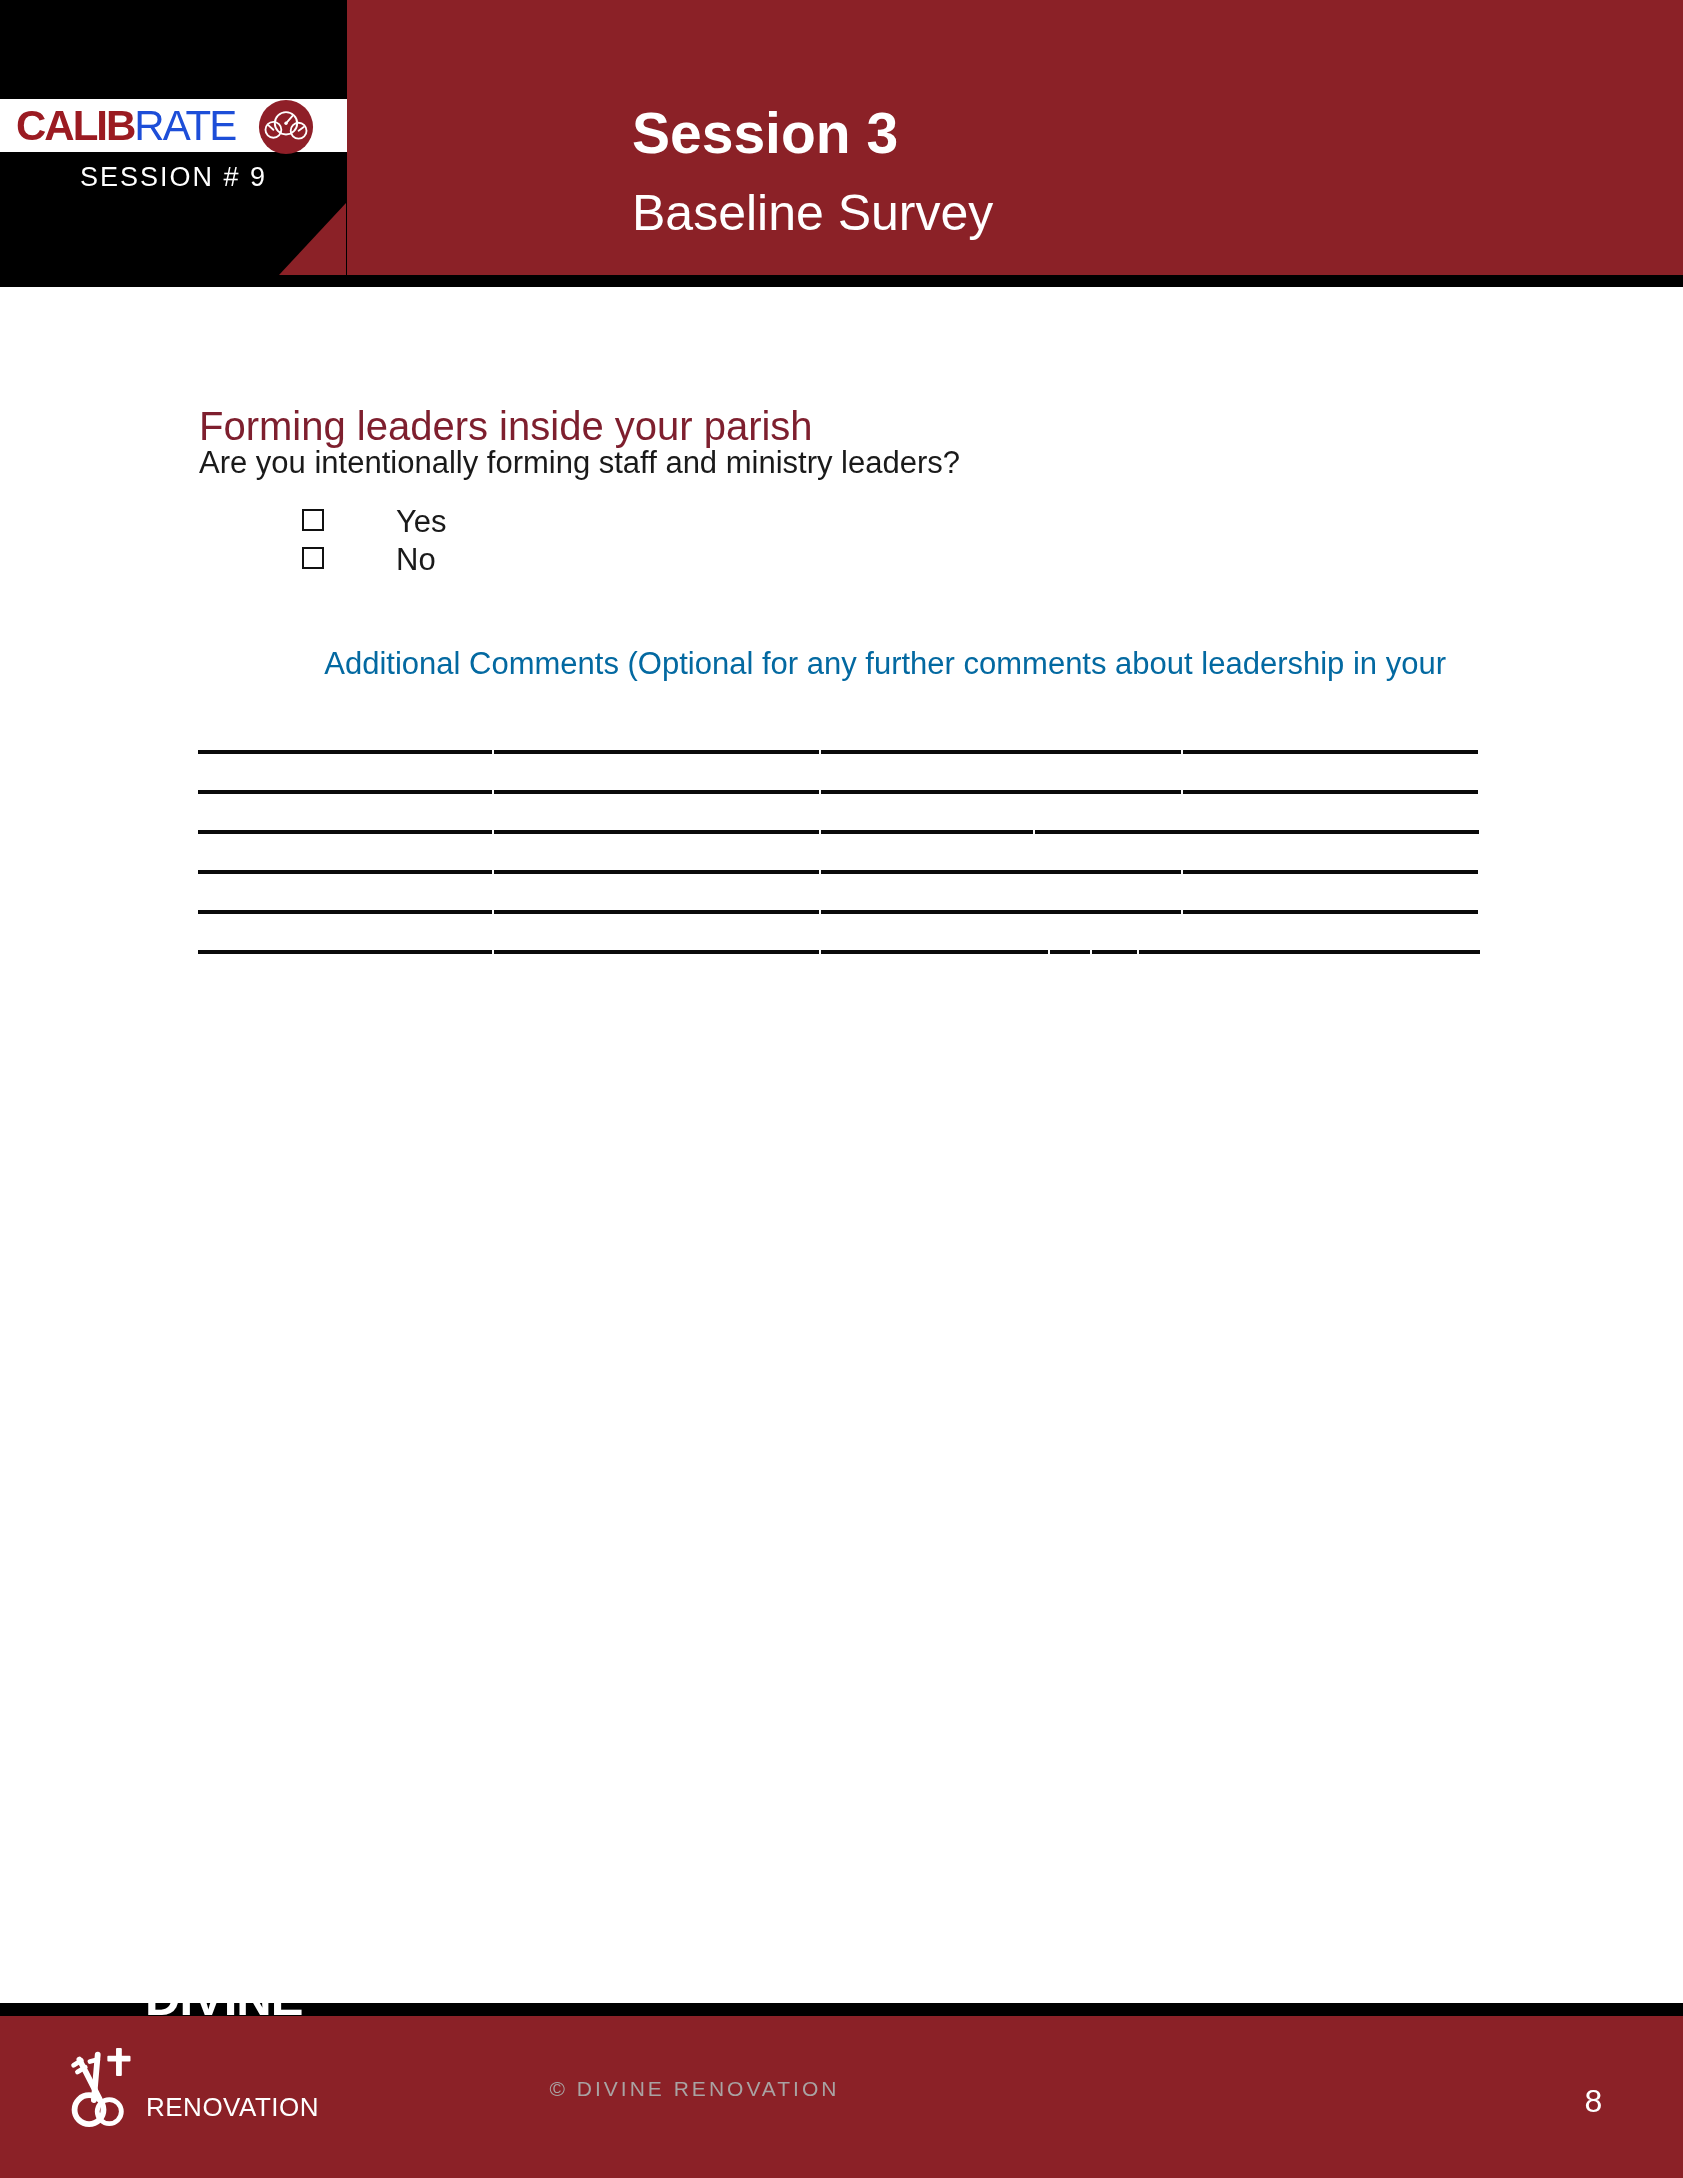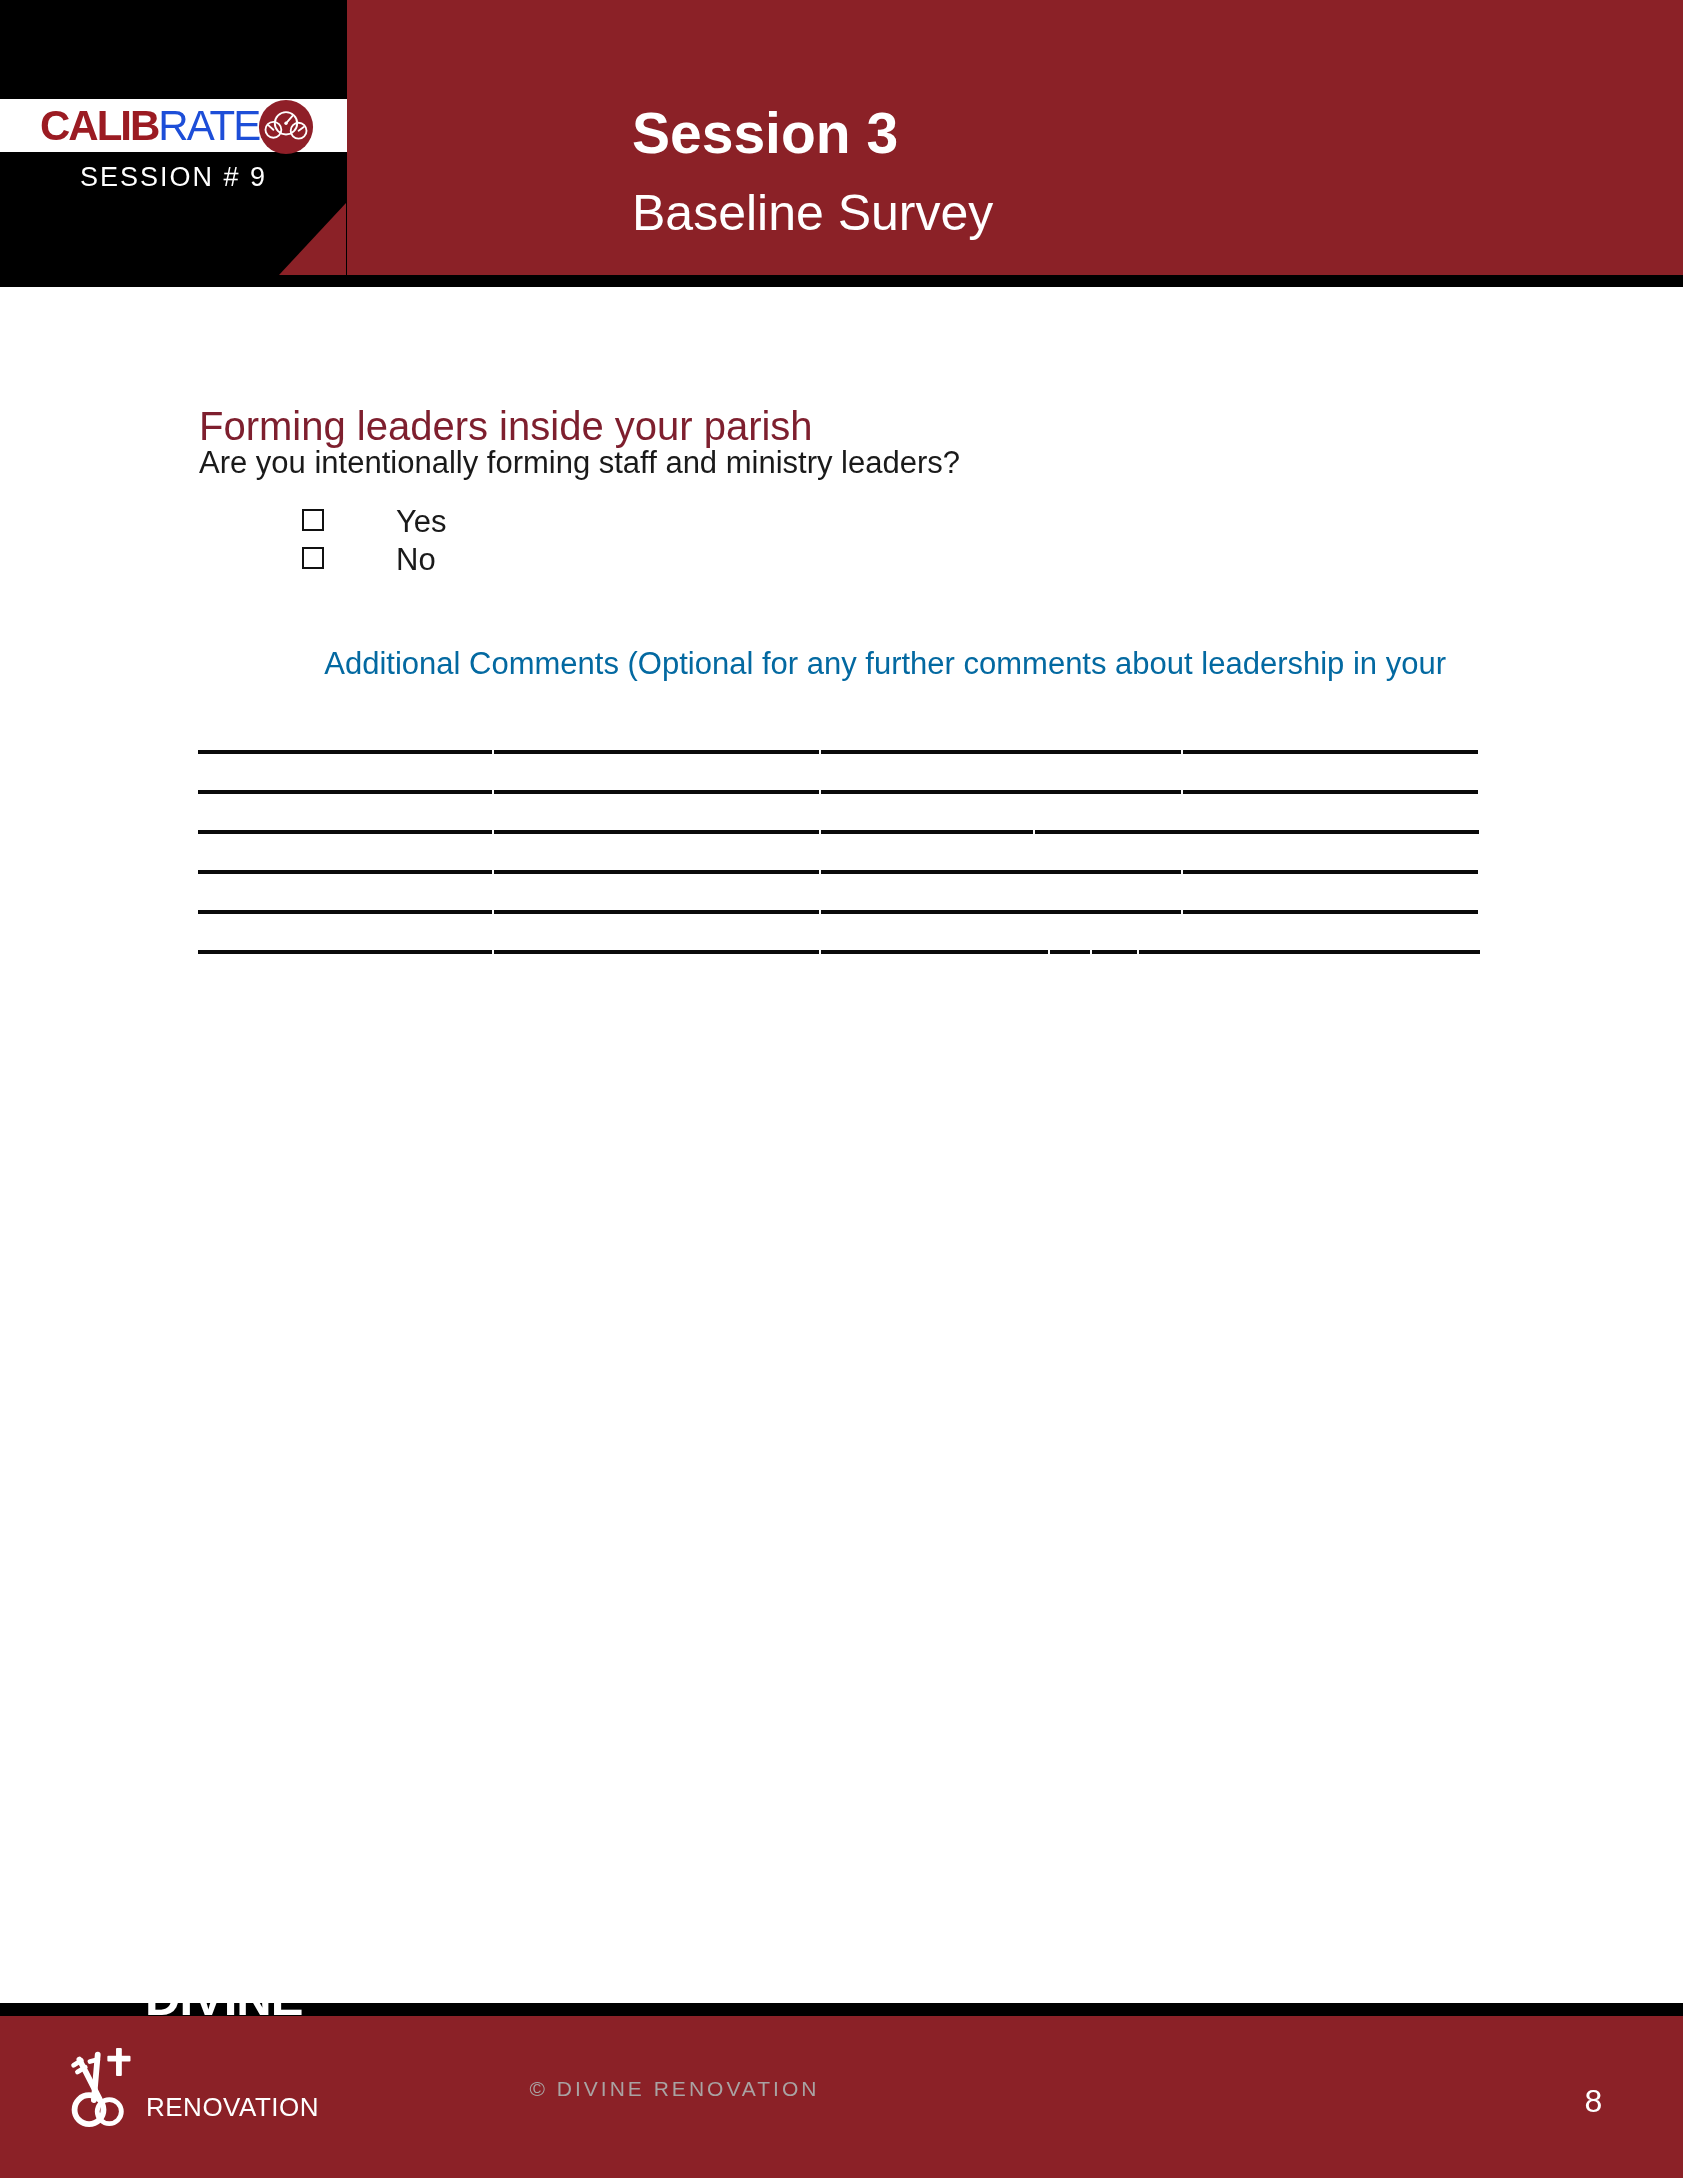--- a/index.html
+++ b/index.html
@@ -7,21 +7,21 @@
     position:relative; width:1683px; height:2178px; background:#ffffff;
     font-family:"Liberation Sans", sans-serif; overflow:hidden; margin:0 auto;
   }
   
   .hdr-black   { position:absolute; left:0; top:0; width:347px; height:275px; background:#000000; }
   .hdr-maroon  { position:absolute; left:347px; top:0; width:1337px; height:275px; background:#8B2127; }
   .hdr-notch   { position:absolute; left:279px; top:203px; width:67px; height:72px; }
   .hdr-bar     { position:absolute; left:0; top:275px; width:1683px; height:12px; background:#000000; }
 
   .logo-band   { position:absolute; left:0; top:99px; width:347px; height:53px; background:#ffffff;
-                 display:flex; align-items:center; padding-left:40px; box-sizing:border-box; }
+                 display:flex; align-items:center; padding-left:16px; box-sizing:border-box; }
   .brand-bold  { font-size:42px; font-weight:700; letter-spacing:-2px; color:#9B1B22; }
   .brand-reg   { font-size:42px; font-weight:400; letter-spacing:-2px; color:#1d4ed8; }
   .gauge-badge { position:absolute; left:258px; top:99px; width:56px; height:56px; }
 
   .session-label { position:absolute; left:0; top:162px; width:347px; text-align:center;
                    color:#ffffff; font-size:27px; letter-spacing:2px; font-weight:400; }
 
   .hdr-titles  { position:absolute; left:632px; top:105px; width:594px; text-align:left; color:#ffffff; }
   .hdr-title   { font-size:57px; font-weight:700; line-height:57px; }
   .hdr-subtitle{ font-size:50px; font-weight:400; line-height:51px; margin-top:26px; }
@@ -46,21 +46,21 @@
 
   
   .ftr-bar    { position:absolute; left:0; top:2003px; width:1683px; height:13px; background:#000000; }
   .ftr-maroon { position:absolute; left:0; top:2016px; width:1683px; height:162px; background:#8B2127; }
   .dr-icon    { position:absolute; left:63px; top:2045px; width:81px; height:85px; }
   .dr-line1   { position:absolute; left:145px; top:1976px; font-size:49px; font-weight:700;
                 letter-spacing:-1px; color:#ffffff; line-height:44px; }
   .dr-line2   { position:absolute; left:146px; top:2093px; font-size:26px; font-weight:400;
                 letter-spacing:0.5px; color:#ffffff; line-height:28px; }
   .copyright  { position:absolute; left:0; top:2077px; width:1349px; text-align:center;
-                font-size:21px; letter-spacing:3px; color:#A9A3A3; font-weight:400; }
+                font-size:21px; letter-spacing:3px; color:#A9A3A3; font-weight:400;padding-left:20px; }
   .page-num   { position:absolute; left:1544px; top:2083px; width:99px; text-align:center;
                 font-size:32px; color:#ffffff; }
 </style>
 </head>
 <body>
 
 <div class="page">
 
   <div class="hdr-black"></div>
   <div class="hdr-maroon"></div>

